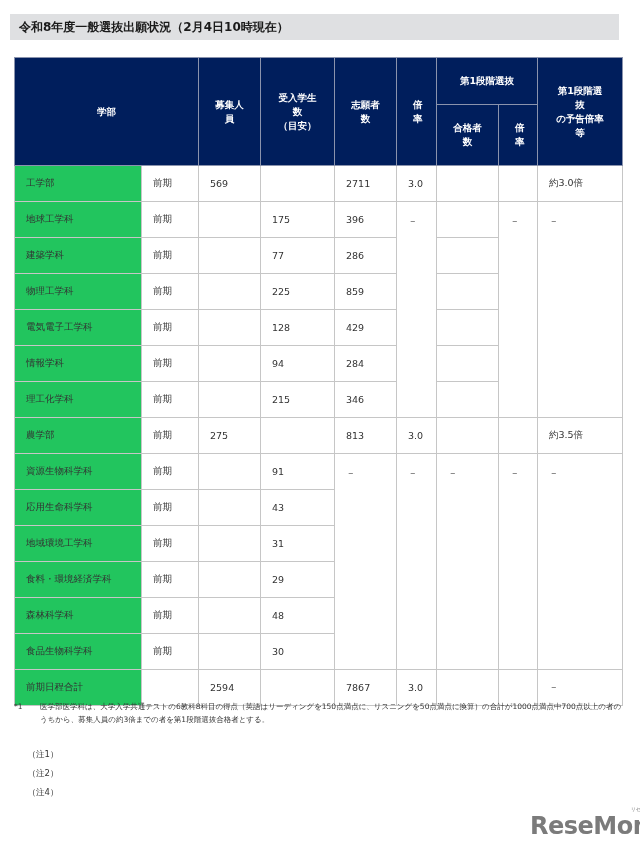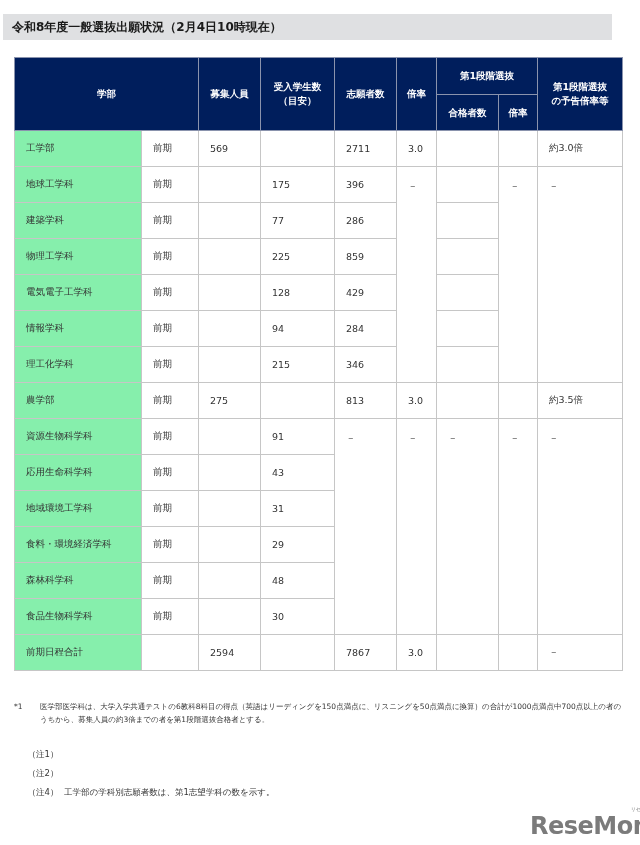--- a/index.html
+++ b/index.html
@@ -2,40 +2,40 @@
 <html><head>
   <meta charset="utf-8">
   <style>
     html, body { margin: 0; padding: 0; background: #ffffff; }
     body {
       width: 640px; height: 845px; position: relative; overflow: hidden;
       font-family: "DejaVu Sans", "Liberation Sans", sans-serif;
       color: #222;
     }
     .title-bar {
-      position: absolute; left: 3px; top: 14px; width: 609px; height: 26px;
+      position: absolute; left: 10px; top: 14px; width: 609px; height: 26px;
       background: #dfe0e2;
       font-size: 12px; line-height: 26px; padding-left: 9px; box-sizing: border-box;
       color: #1a1a1a; font-weight: bold;
     }
     table.status {
       position: absolute; left: 14px; top: 57px; width: 608px;
       border-collapse: collapse; table-layout: fixed;
       font-size: 9.5px;
     }
     table.status th {
       background: #001e5c; color: #ffffff; font-weight: bold;
       border: 1px solid #8a93ad; text-align: center; vertical-align: middle;
-      padding: 0; font-size: 9.5px; line-height: 14px;
+      padding: 16px; font-size: 9.5px; line-height: 14px;
     }
     table.status td {
       border: 1px solid #c6c6c6; padding: 0 0 0 11px; vertical-align: middle;
       height: 36px; box-sizing: border-box; color: #333;
     }
-    table.status td.name { background: #86efac; }
+    table.status td.name { background: #22c55e; }
     table.status td.top { vertical-align: top; padding-top: 13px; }
     .h-row1 { height: 37px; }
     .h-row2 { height: 36px; }
     .footnotes {
       position: absolute; left: 12px; top: 700px; width: 610px; font-size: 7.5px; color: #333;
     }
     .fn1 { display: flex; line-height: 13px; }
     .fn1 .mark { width: 26px; flex: none; padding-left: 2px; }
     .notes { position: absolute; left: 22px; top: 745px; font-size: 8.5px; color: #333; text-align: center; }
     .note { height: 19px; line-height: 19px; display: flex; }
@@ -225,20 +225,19 @@
 
 <div class="notes">
   <div class="note">
     <span class="lbl">（注1）</span>
   </div>
   <div class="note">
     <span class="lbl">（注2）</span>
   </div>
   <div class="note">
     <span class="lbl">（注4）</span>
-    <span>工学部の学科別志願者数は、第1志望学科の数を示す。</span>
   </div>
 </div>
 
 <div class="logo">
   <span>ReseMom</span>
   <span class="kana">リセマム</span>
 </div>
 
 </body></html>

